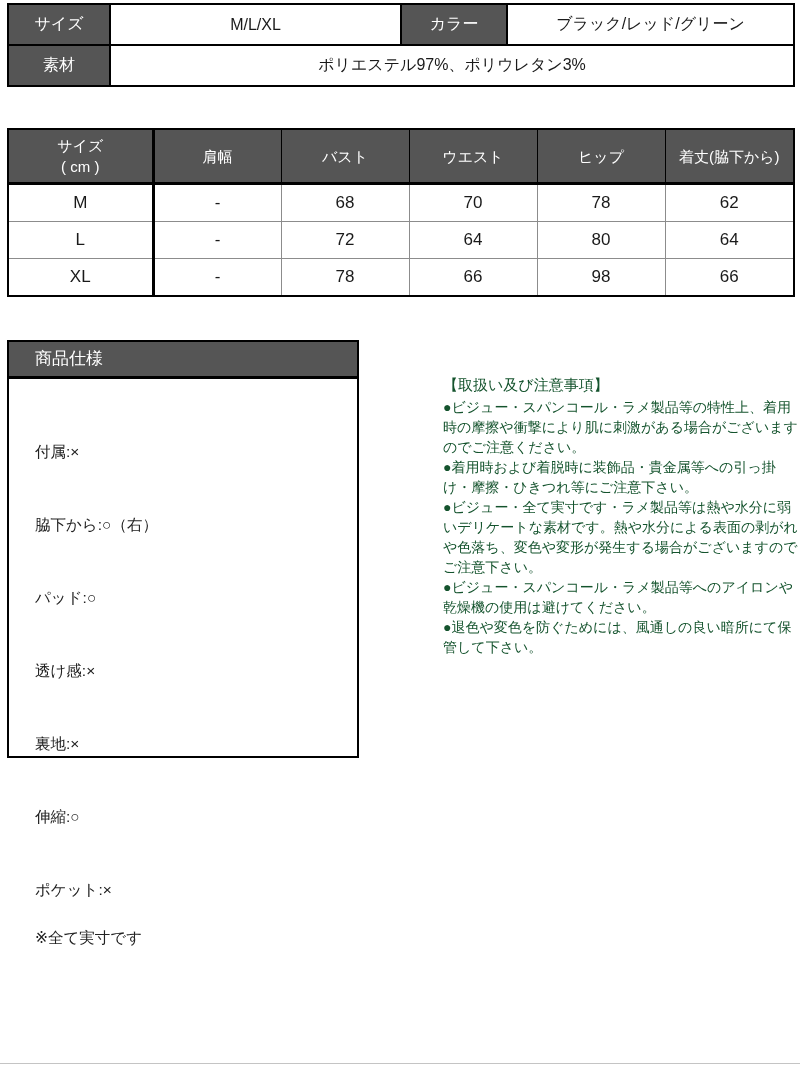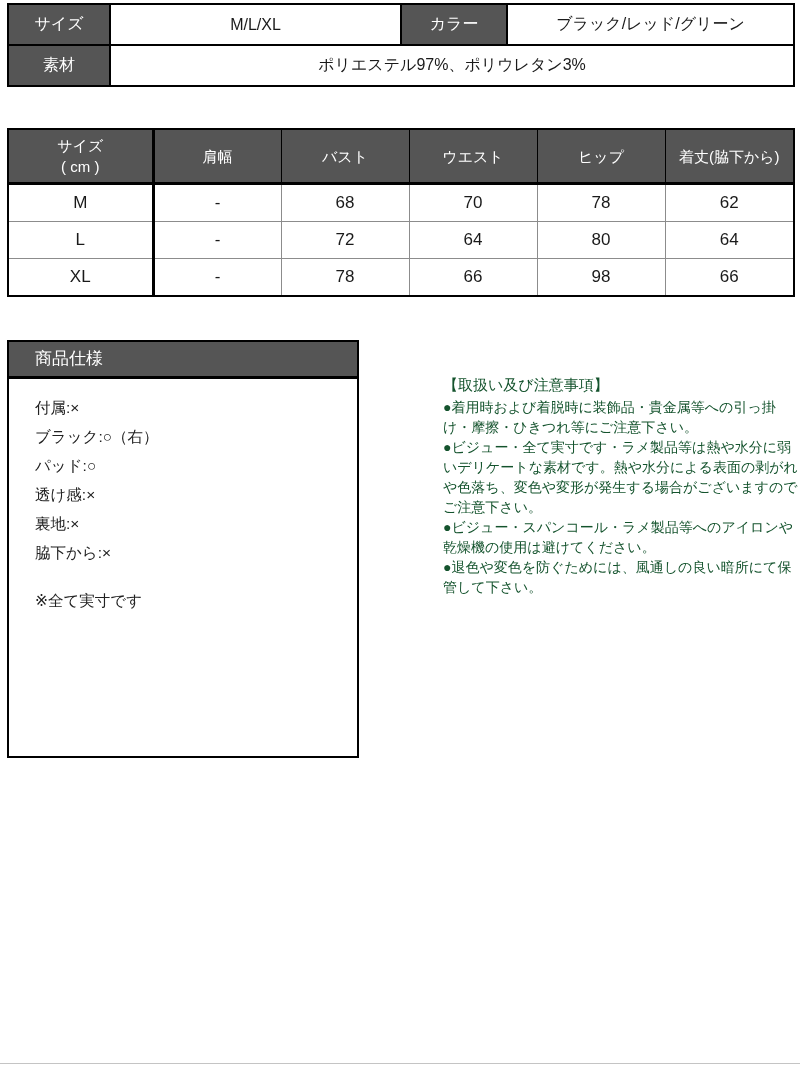--- a/index.html
+++ b/index.html
@@ -56,21 +56,21 @@
   .spec-header{
     background:#555555;color:#ffffff;
     font-size:17px;line-height:34px;
     padding-left:26px;
     border-bottom:3px solid #000;
   }
   .spec-body{
     padding:14px 12px 0 26px;
     font-size:15.5px;color:#222;
   }
-  .spec-item{line-height:29px;}
+  .spec-item{line-height:29px;margin-top:44px;}
   .spec-note{margin-top:19px;line-height:29px;}
 
   
   #handling{
     position:absolute;left:443px;top:347px;width:356px;
     color:#14532d;
     font-size:14px;line-height:20px;margin-top:28px;
   }
   .handling-title{margin:0 0 2px 0;font-size:15px;}
   .handling-bullet{margin:0;}
@@ -150,30 +150,32 @@
     <td>98</td>
     <td>66</td>
   </tr>
 </tbody>
   </table>
 
 <div id="product-spec">
   <div class="spec-header">商品仕様</div>
   <div class="spec-body">
     <div class="spec-item">付属:×</div>
-    <div class="spec-item">ブラック:○（右）</div>
+    <div class="spec-item">脇下から:○（右）</div>
     <div class="spec-item">パッド:○</div>
     <div class="spec-item">透け感:×</div>
     <div class="spec-item">裏地:×</div>
-    <div class="spec-item">脇下から:×</div>
+    <div class="spec-item">伸縮:○</div>
+    <div class="spec-item">ポケット:×</div>
     <div class="spec-note">※全て実寸です</div>
   </div>
 </div>
 
 <div id="handling">
   <p class="handling-title">【取扱い及び注意事項】</p>
+  <p class="handling-bullet">●ビジュー・スパンコール・ラメ製品等の特性上、着用時の摩擦や衝撃により肌に刺激がある場合がございますのでご注意ください。</p>
   <p class="handling-bullet">●着用時および着脱時に装飾品・貴金属等への引っ掛け・摩擦・ひきつれ等にご注意下さい。</p>
   <p class="handling-bullet">●ビジュー・全て実寸です・ラメ製品等は熱や水分に弱いデリケートな素材です。熱や水分による表面の剥がれや色落ち、変色や変形が発生する場合がございますのでご注意下さい。</p>
   <p class="handling-bullet">●ビジュー・スパンコール・ラメ製品等へのアイロンや乾燥機の使用は避けてください。</p>
   <p class="handling-bullet">●退色や変色を防ぐためには、風通しの良い暗所にて保管して下さい。</p>
 </div>
 
 <div id="bottom-divider"></div>
 
 </body></html>

